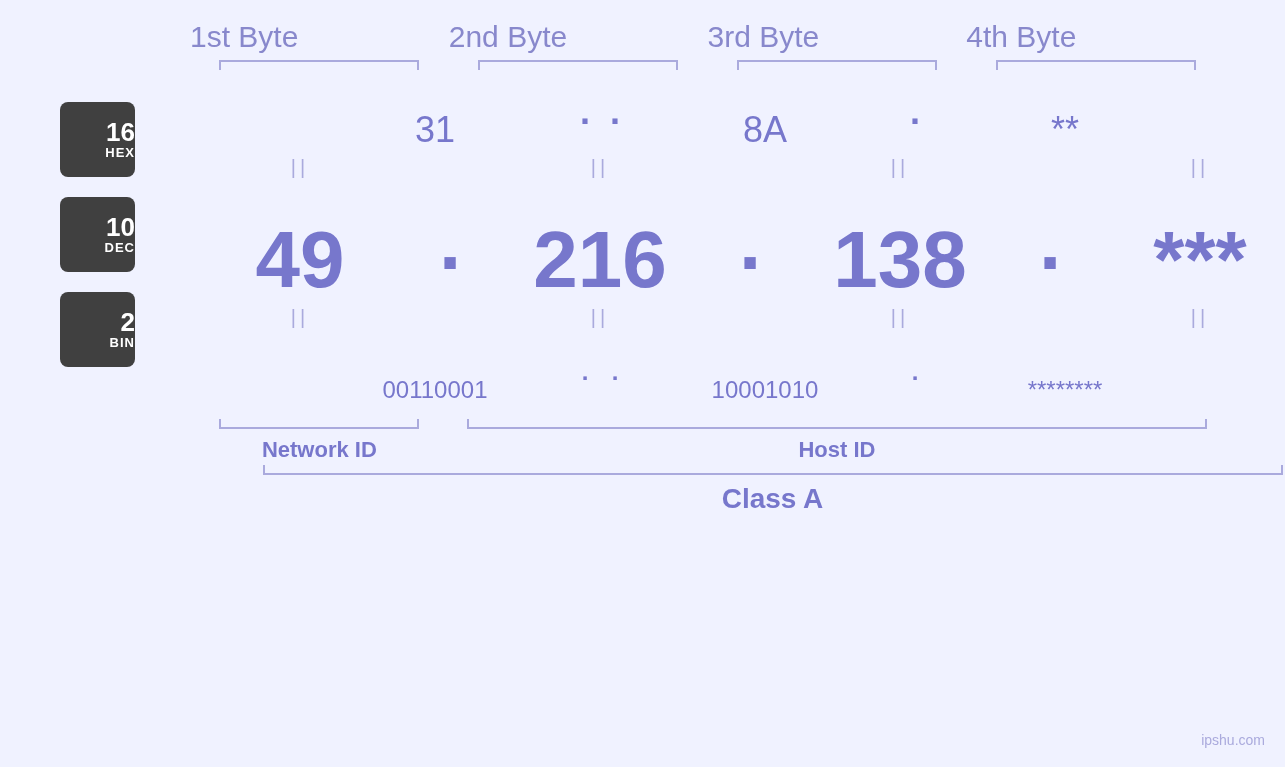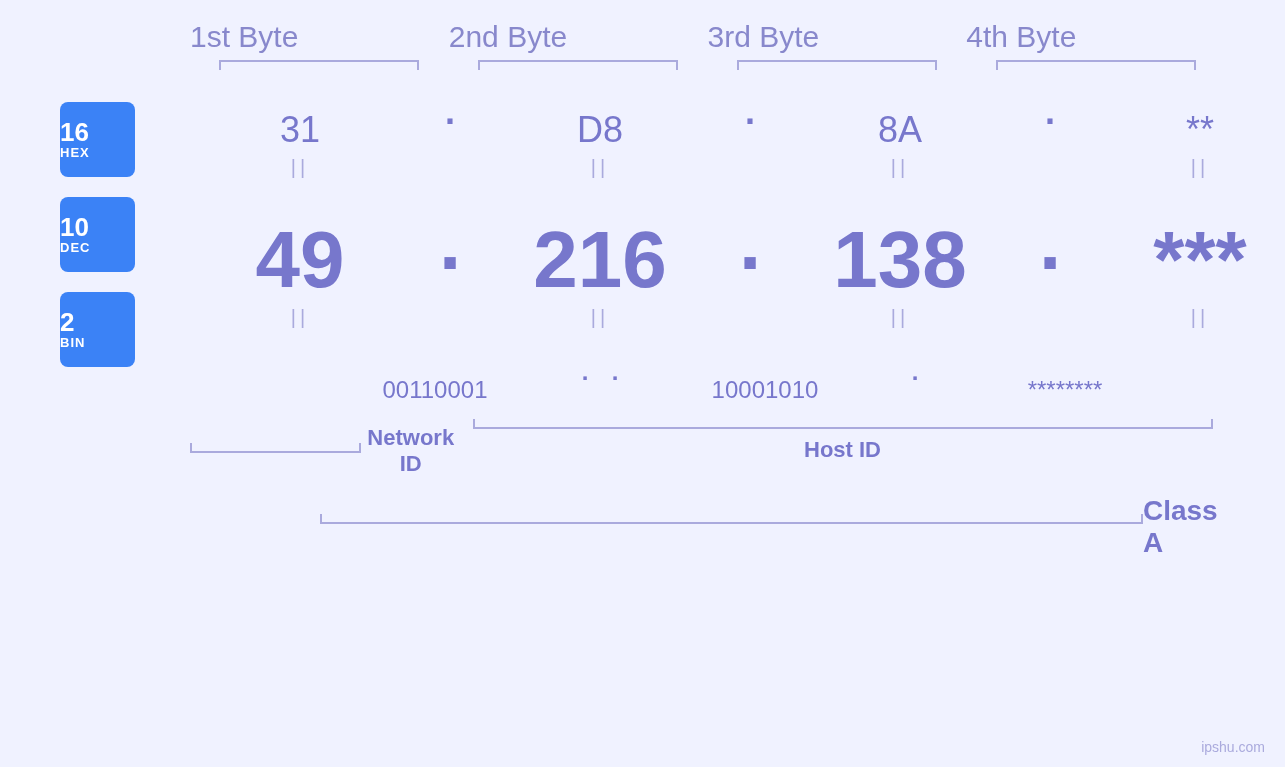--- a/index.html
+++ b/index.html
@@ -76,25 +76,25 @@
       display: flex;
       flex-direction: column;
       gap: 20px;
       margin-top: 30px;
       margin-right: 30px;
     }
 
     .base-badge {
       width: 75px;
       height: 75px;
-      background-color: #3b82f6;
+      background-color: #404040;
       border-radius: 8px;
       display: flex;
       flex-direction: column;
-      align-items: flex-start;
+      align-items: flex-end;
       justify-content: center;
       color: white;
     }
 
     .base-number {
       font-size: 26px;
       font-weight: bold;
       line-height: 1;
     }
 
@@ -211,21 +211,21 @@
     .bracket-labels-row {
       display: flex;
       width: 100%;
       justify-content: center;
       align-items: flex-start;
     }
 
     .network-id-section {
       width: 270px;
       display: flex;
-      flex-direction: row;
+      flex-direction: column;
       align-items: center;
     }
 
     .host-id-section {
       width: 810px;
       display: flex;
       flex-direction: column;
       align-items: center;
     }
 
@@ -265,21 +265,21 @@
       font-size: 22px;
       font-weight: 600;
       margin-top: 8px;
       text-align: center;
     }
 
     
     .class-row {
       width: 100%;
       display: flex;
-      flex-direction: row;
+      flex-direction: column;
       align-items: center;
       margin-top: 10px;
       padding-left: 130px;
     }
 
     .class-bracket {
       width: 1020px;
       height: 2px;
       background-color: #aaaadd;
       position: relative;
@@ -304,21 +304,21 @@
     .class-label {
       color: #7777cc;
       font-size: 28px;
       font-weight: 600;
       margin-top: 8px;
     }
 
     
     .watermark {
       position: absolute;
-      bottom: 12px;
+      bottom: 19px;
       right: 20px;
       color: #aaaadd;
       font-size: 14px;
     }
   </style>
 </head>
 <body>
 
 <div class="main-container">
 
@@ -358,23 +358,20 @@
       </div>
     </div>
 
     <div class="ip-grid">
 
       <div class="ip-row hex-row">
         <div class="byte-cell">
           <span class="byte-value hex">31</span>
         </div>
         <span class="dot hex">.</span>
-        <div class="byte-cell">
-          <span class="byte-value hex">D8</span>
-        </div>
         <span class="dot hex">.</span>
         <div class="byte-cell">
           <span class="byte-value hex">8A</span>
         </div>
         <span class="dot hex">.</span>
         <div class="byte-cell">
           <span class="byte-value hex">**</span>
         </div>
       </div>
 

